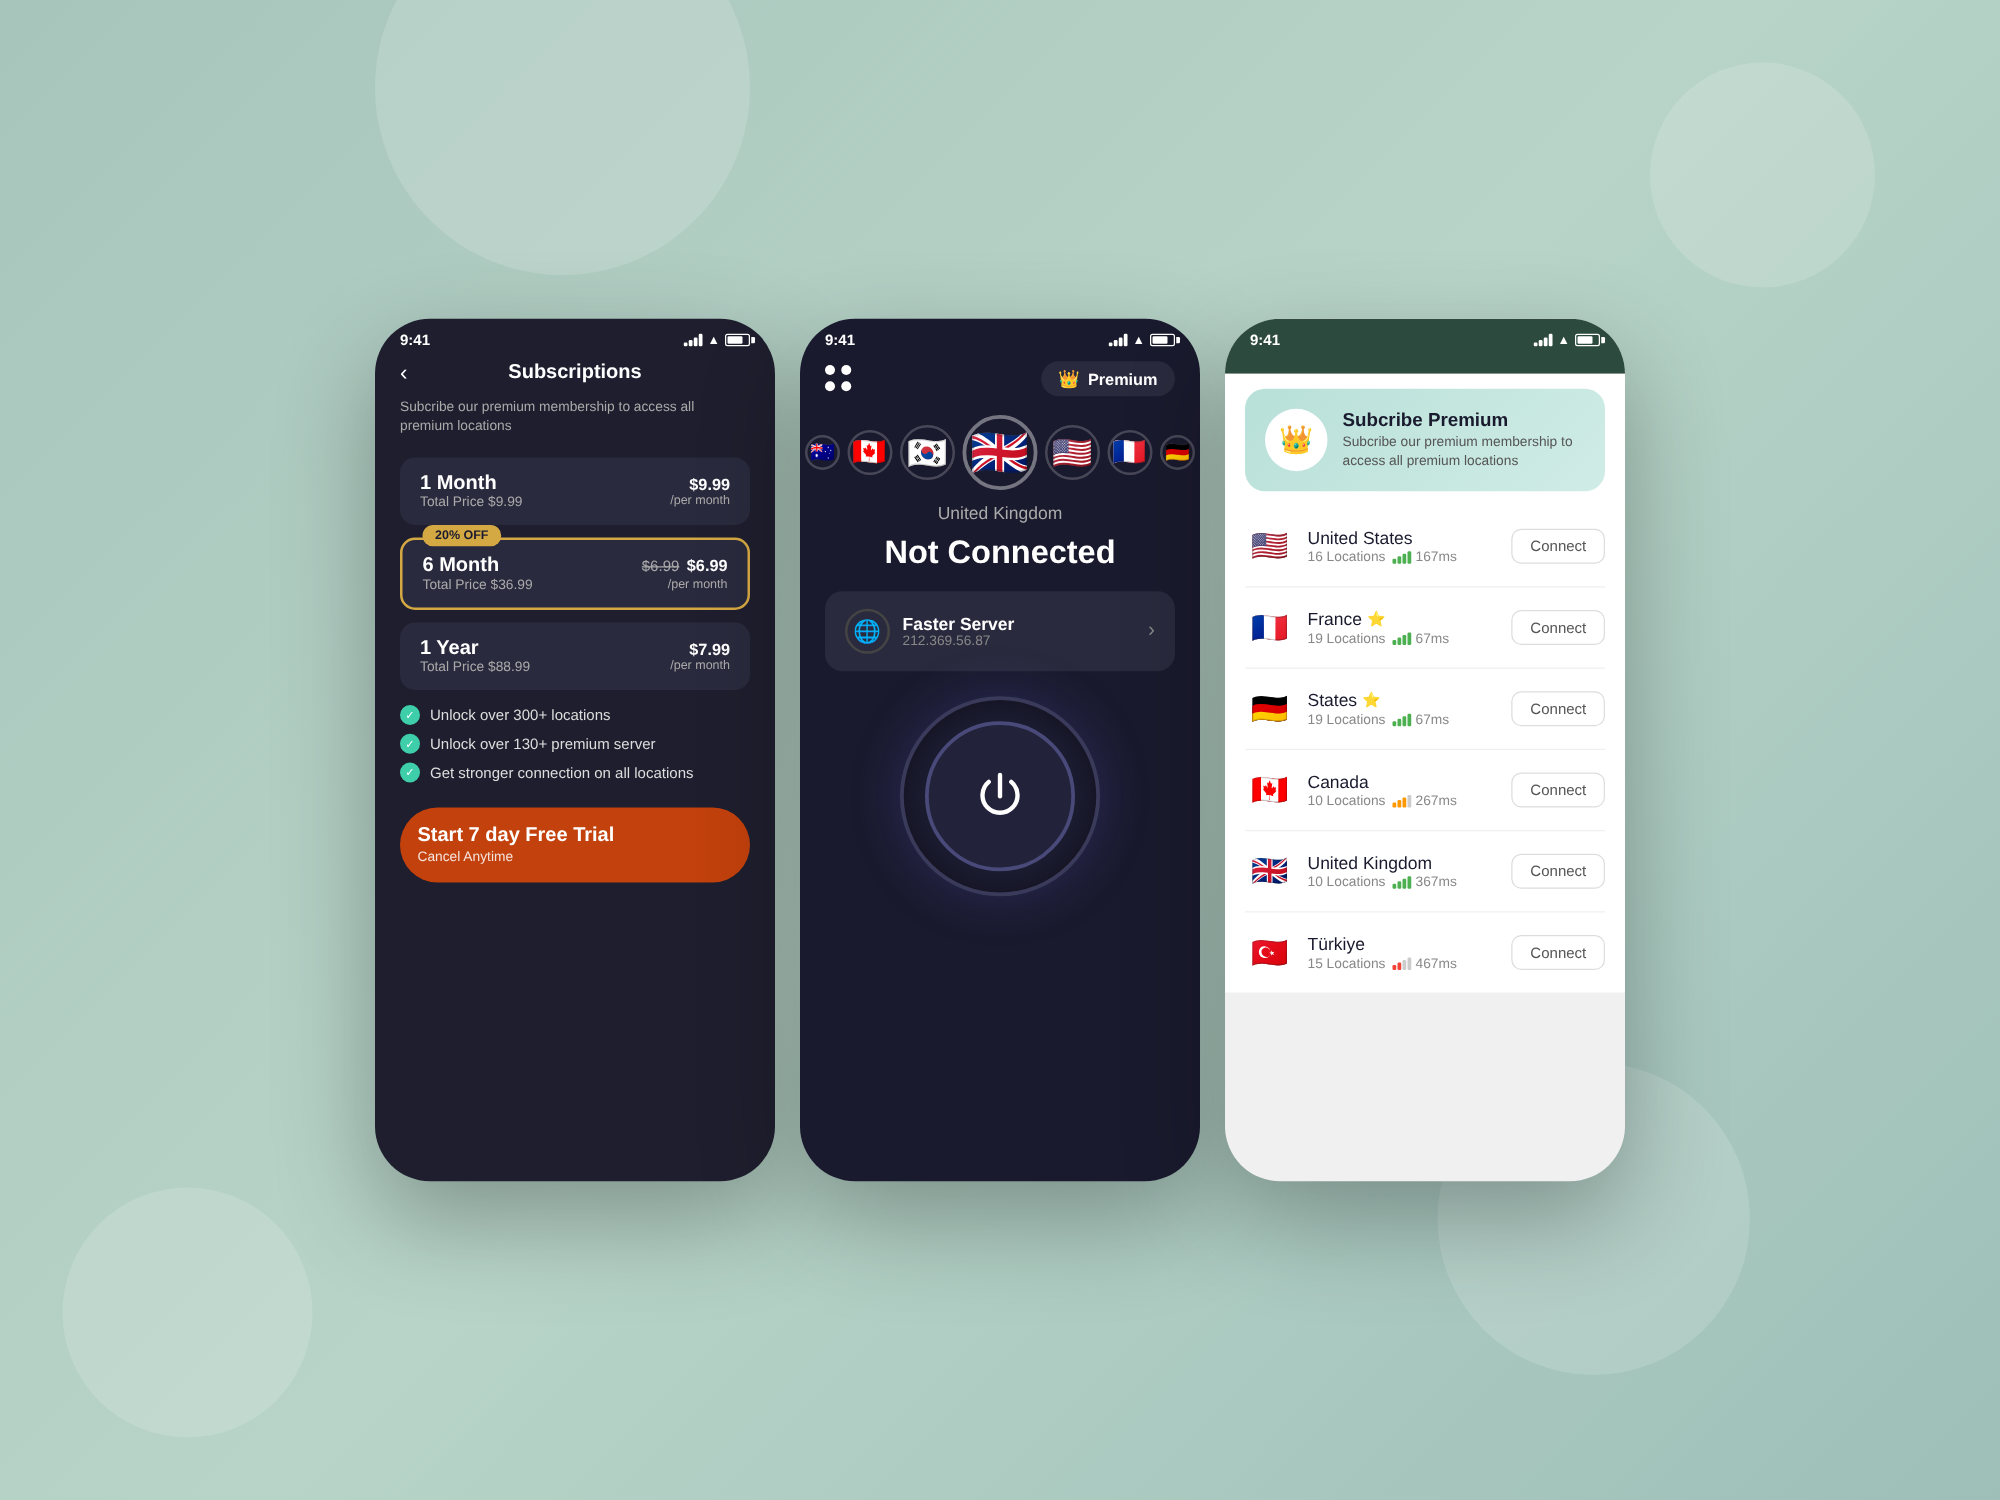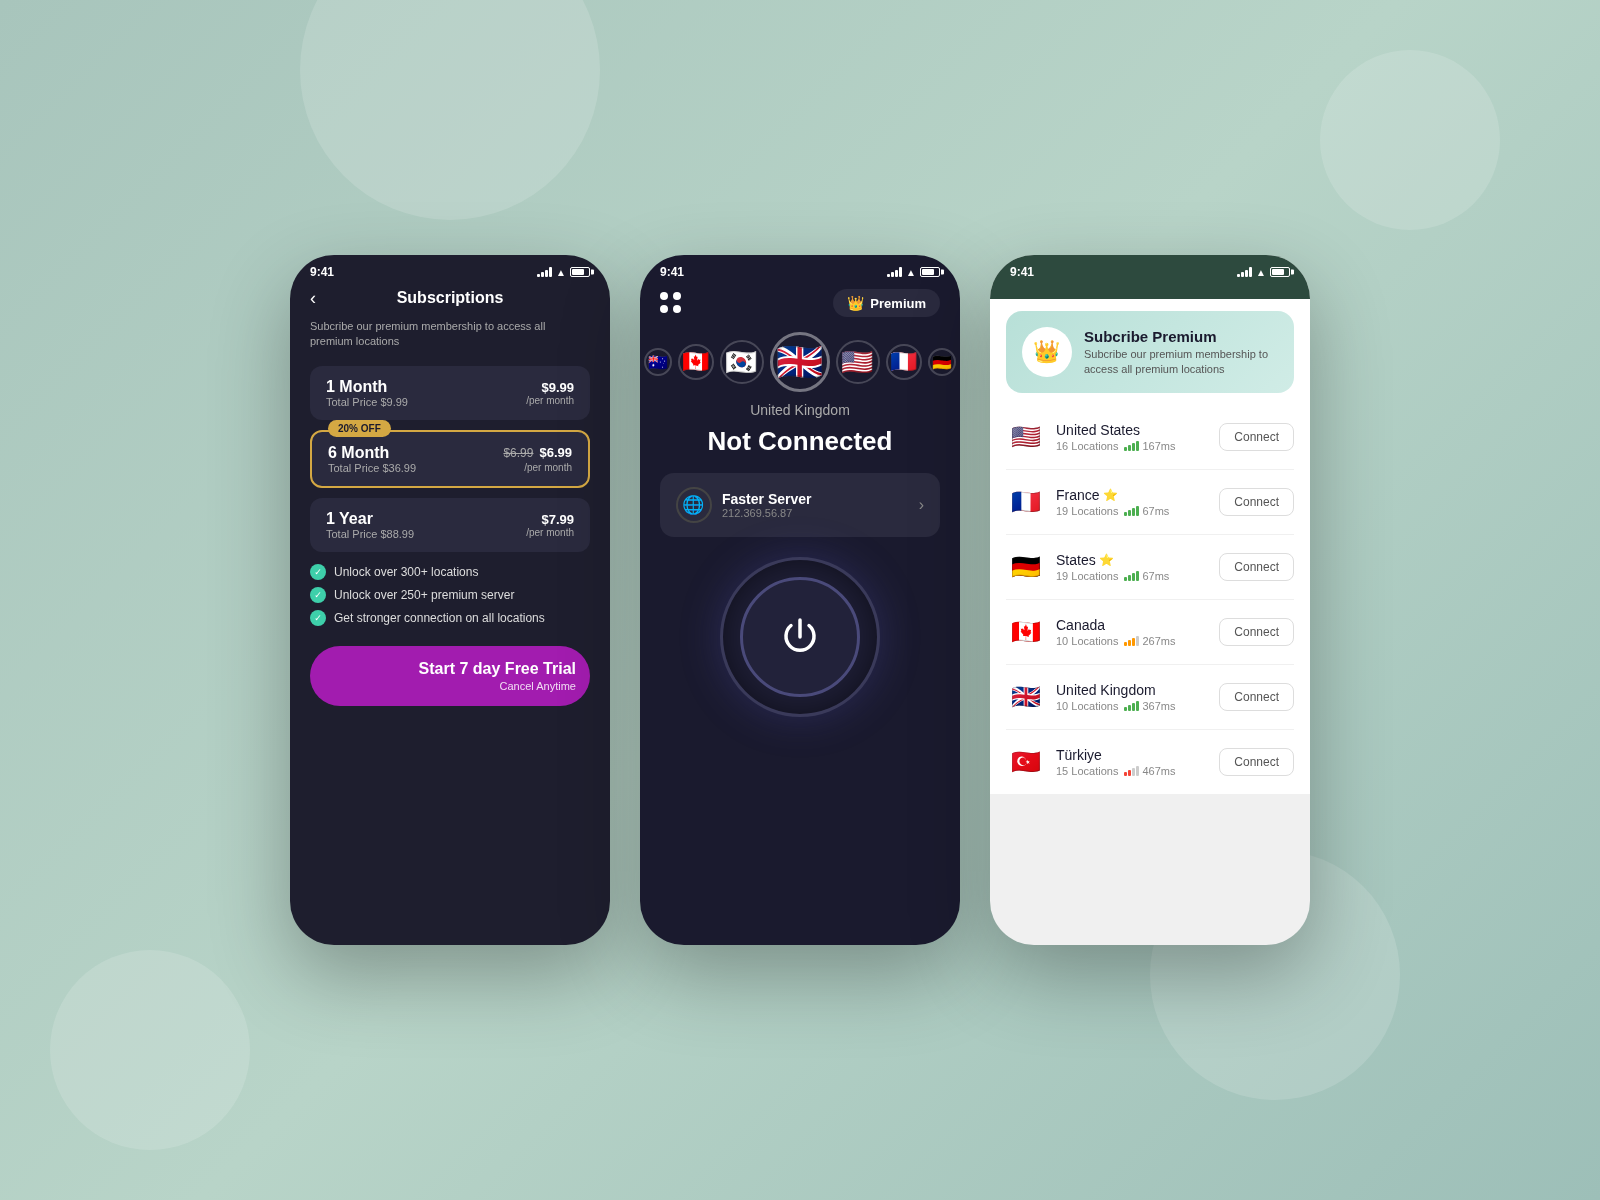--- a/index.html
+++ b/index.html
@@ -21,21 +21,21 @@
       border-radius: 50%;
       background: rgba(255,255,255,0.15);
     }
     .bg-circle-1 { width: 300px; height: 300px; top: -80px; left: 300px; }
     .bg-circle-2 { width: 200px; height: 200px; bottom: 50px; left: 50px; }
     .bg-circle-3 { width: 250px; height: 250px; bottom: 100px; right: 200px; }
     .bg-circle-4 { width: 180px; height: 180px; top: 50px; right: 100px; }
 
     .phones-container {
       display: flex;
-      gap: 30px;
+      gap: 20px;
       align-items: center;
       position: relative;
       z-index: 1;
     }
 
     
     .phone {
       border-radius: 44px;
       overflow: hidden;
       position: relative;
@@ -238,29 +238,29 @@
       display: flex;
       align-items: center;
       justify-content: center;
       flex-shrink: 0;
       font-size: 9px;
       color: #fff;
     }
 
     .trial-btn {
       width: 100%;
-      background: #a21caf;
+      background: #c2410c;
       color: #fff;
       border: none;
       border-radius: 30px;
       padding: 14px;
       font-size: 16px;
       font-weight: 700;
       cursor: pointer;
-      text-align: right;
+      text-align: left;
       margin-top: 8px;
     }
     .trial-btn-sub {
       font-size: 11px;
       font-weight: 400;
       opacity: 0.85;
       margin-top: 2px;
     }
 
     
@@ -620,21 +620,21 @@
       </div>
 
       
       <div class="features-list">
         <div class="feature-item">
           <div class="feature-check">✓</div>
           <span>Unlock over 300+ locations</span>
         </div>
         <div class="feature-item">
           <div class="feature-check">✓</div>
-          <span>Unlock over 250+ premium server</span>
+          <span>Unlock over 130+ premium server</span>
         </div>
         <div class="feature-item">
           <div class="feature-check">✓</div>
           <span>Get stronger connection on all locations</span>
         </div>
       </div>
 
       
       <button class="trial-btn">
         <div>Start 7 day Free Trial</div>

